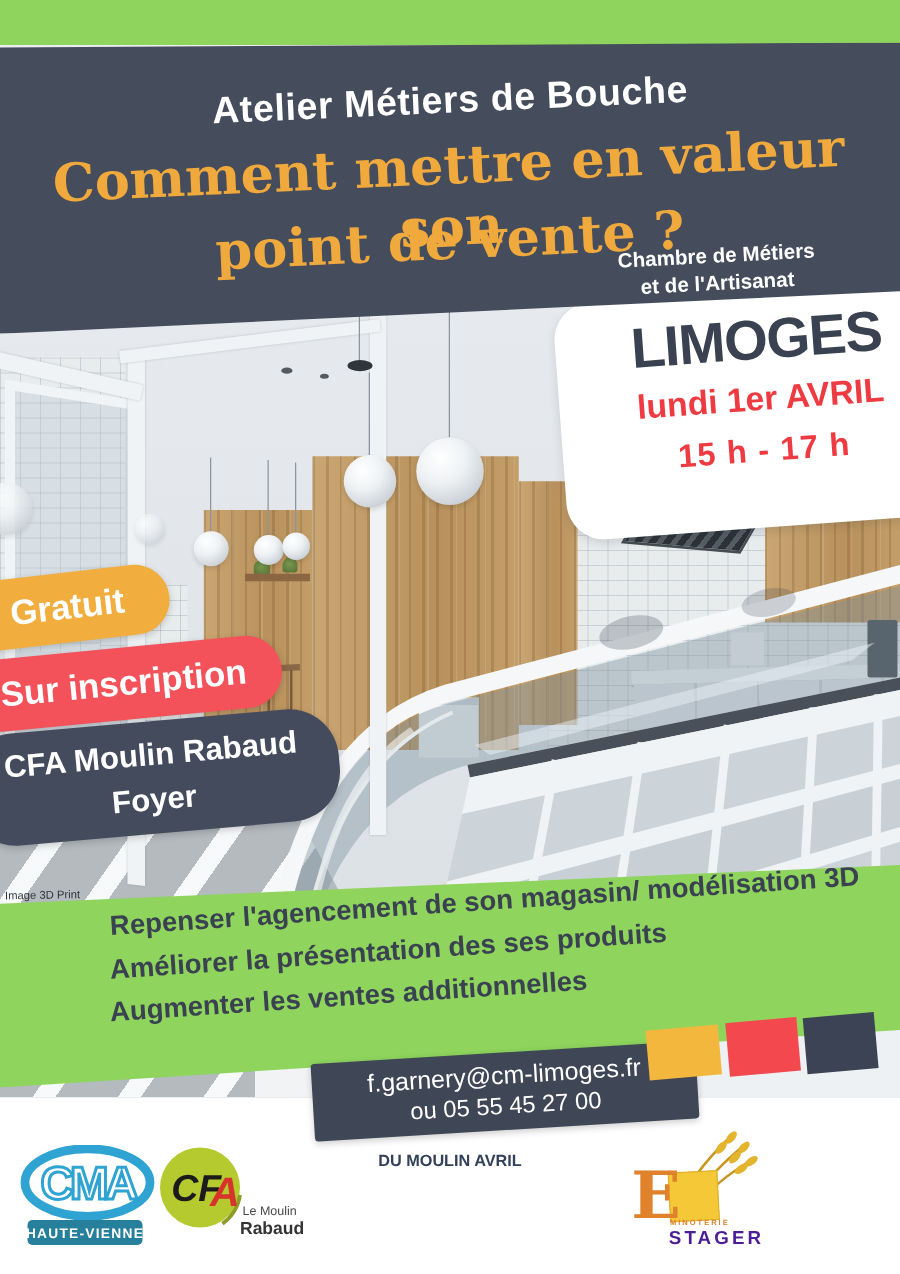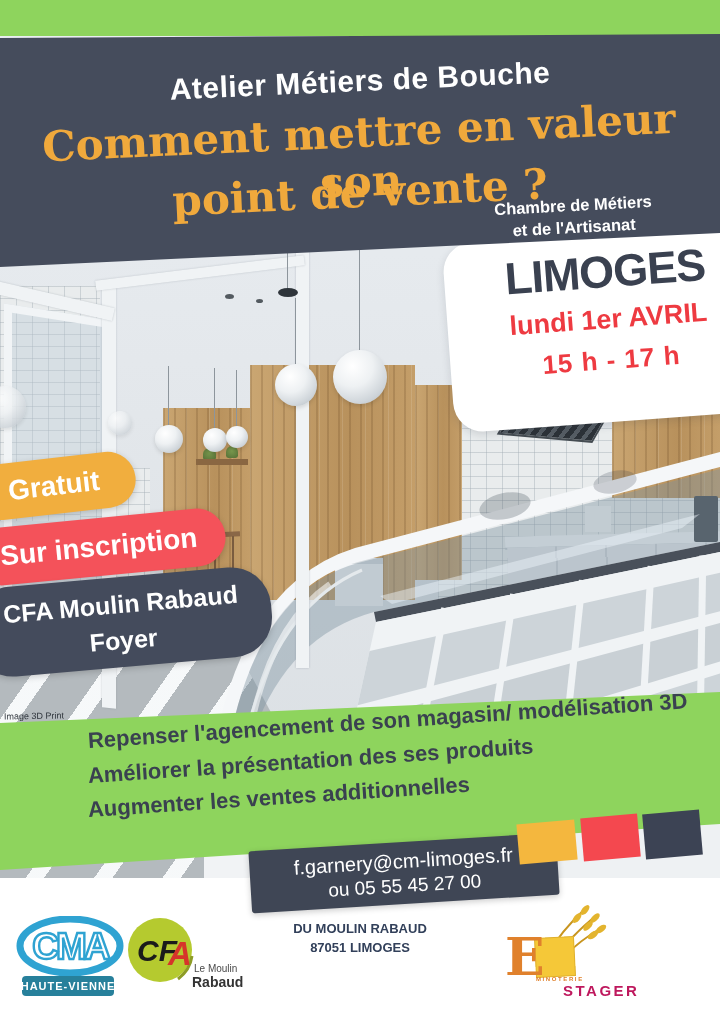--- a/index.html
+++ b/index.html
@@ -94,21 +94,21 @@
               font-size:12px;font-weight:bold;letter-spacing:1.5px;color:#274977;}
   .semap-tag{position:absolute;left:-12px;top:34px;width:136px;text-align:center;
              font-size:6.5px;font-weight:bold;color:#a8433e;}
   .estager{left:505px;top:915px;width:140px;height:100px;z-index:2;color:#e0812c;}
   .estager-square{position:absolute;left:30px;top:22px;width:40px;height:40px;background:#f5c838;
                   transform:rotate(-3deg);box-shadow:inset 0 0 0 1px rgba(190,140,30,.4);}
   .estager-e{position:absolute;left:0;top:16px;font-family:"DejaVu Serif",serif;
              font-size:52px;font-weight:bold;line-height:52px;}
   .estager-small{position:absolute;left:31px;top:61px;font-size:6px;letter-spacing:1.6px;font-weight:bold;}
   .estager-name{position:absolute;left:30px;top:67px;font-size:15px;font-weight:bold;
-                letter-spacing:2.5px;color:#be185d;margin-left:28px;}
+                letter-spacing:2.5px;color:#4c1d95;}
 </style>
 </head>
 <body>
 
 <div class="poster">
 
   <div class="abs scene">
 
     <div class="abs tiles" style="left:0;top:250px;width:100px;height:235px;"></div>
     <div class="abs tiles" style="left:80px;top:432px;width:70px;height:128px;"></div>
@@ -241,22 +241,21 @@
     <circle cx="34" cy="36" r="32" fill="#b5ca2f"></circle>
     <path d="M 54 66 Q 66 57 67 40 L 67 66 Z" fill="#ffffff"></path>
     <path d="M 52 65 Q 64 56 66 42" stroke="#8d9c26" stroke-width="3" fill="none"></path>
     <text x="11" y="47" font-size="30" font-weight="bold" font-style="italic" fill="#1b1b1b" font-family="Liberation Sans, sans-serif">CF</text>
     <text x="42" y="51" font-size="33" font-weight="bold" font-style="italic" fill="#d6342a" font-family="Liberation Sans, sans-serif">A</text>
     <text x="68" y="58" font-size="10" fill="#4a4a4a" font-family="Liberation Sans, sans-serif">Le Moulin</text>
     <text x="66" y="73" font-size="14" font-weight="bold" fill="#333333" font-family="Liberation Sans, sans-serif">Rabaud</text>
   </svg>
 
   <div class="abs addr">
-    <div>DU MOULIN RABAUD</div>
-    <div>87051 LIMOGES</div>
+    <div>DU MOULIN AVRIL</div>
   </div>
 
 
   <div class="abs estager">
     <svg style="position:absolute;left:30px;top:-14px;" width="76" height="62" viewBox="0 0 76 62">
       <g stroke="#c8951f" stroke-width="2" fill="none">
         <path d="M8 60 C 20 40 34 22 52 6"></path>
         <path d="M16 60 C 30 44 44 28 62 14"></path>
         <path d="M24 60 C 36 48 50 36 68 26"></path>
       </g>

